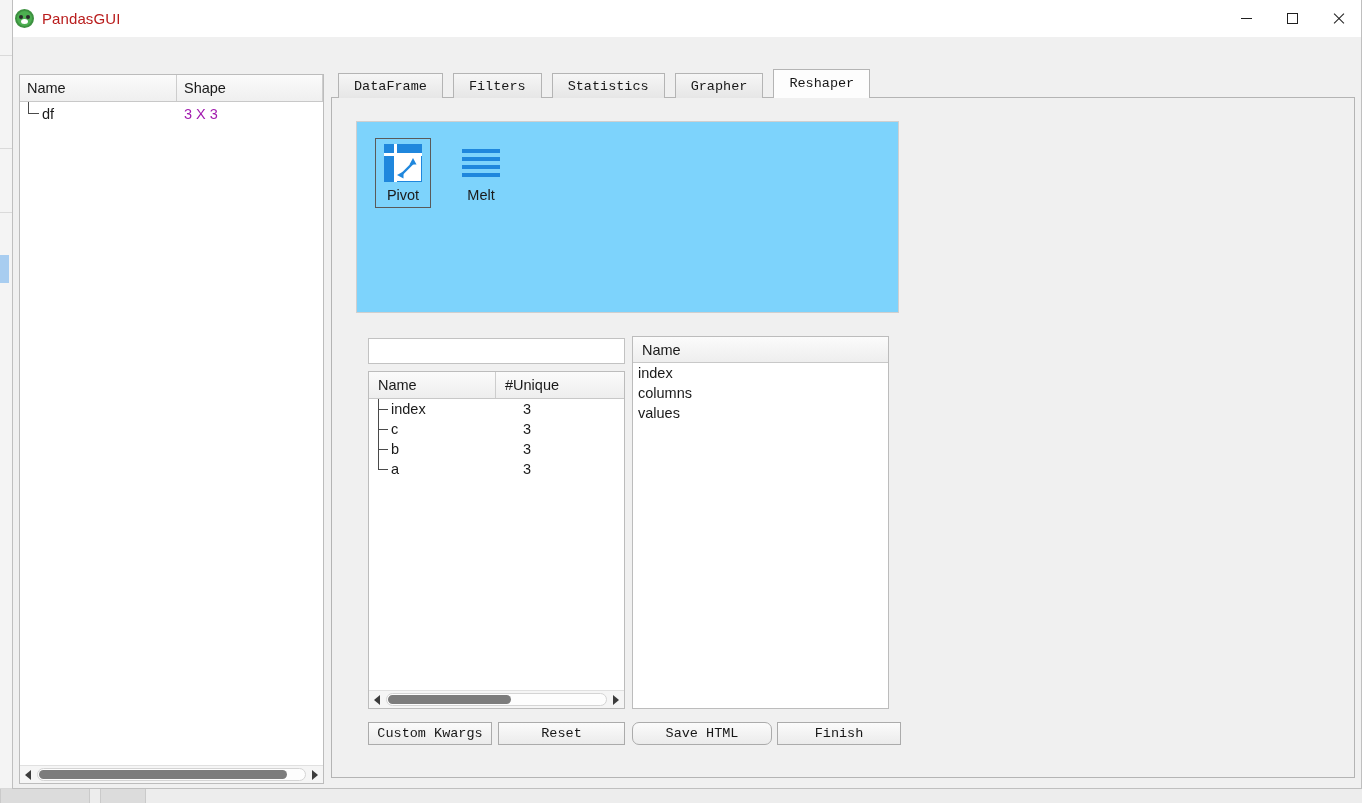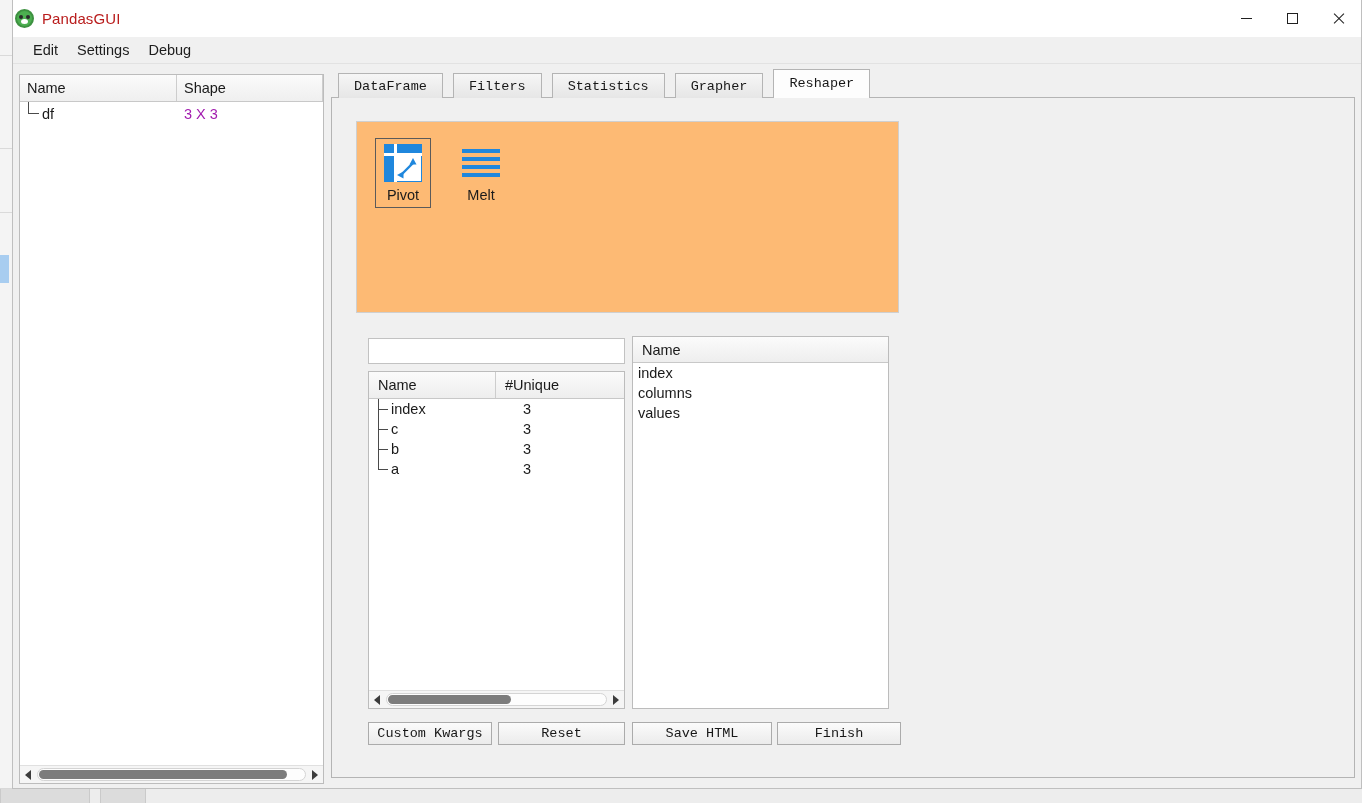--- a/index.html
+++ b/index.html
@@ -210,21 +210,21 @@
     border-color: #b4b4b4; position: relative; z-index: 3;
   }
   .tab-panel {
     position: absolute; left: 0; top: 29px; right: 0; bottom: 0;
     background: #f0f0f0; border: 1px solid #b4b4b4; box-sizing: border-box;
   }
 
   
   .chooser-box {
     position: absolute; left: 24px; top: 23px; width: 543px; height: 192px;
-    background: #fdba74; border: 1px solid #cfcfcf; box-sizing: border-box;
+    background: #7dd3fc; border: 1px solid #cfcfcf; box-sizing: border-box;
   }
   .chooser-items { display: flex; padding: 16px 0 0 18px; }
   .chooser-item {
     width: 56px; display: flex; flex-direction: column; align-items: center;
     padding: 5px 2px 4px 2px; margin-right: 22px; box-sizing: border-box;
     cursor: default;
   }
   .chooser-item.selected { border: 1px solid #5a5a5a; }
   .chooser-item.unselected { border: 1px solid transparent; }
   .ci-label { font-size: 14.5px; color: #1b1b1b; margin-top: 5px; }
@@ -311,21 +311,21 @@
   
   .btn {
     font-family: "Liberation Mono", monospace; font-size: 13.5px; color: #171717;
     background: linear-gradient(#fbfbfb, #ebebeb);
     border: 1px solid #ababab; box-sizing: border-box;
     height: 23px; display: flex; align-items: center; justify-content: center;
     cursor: default;
   }
   .btn-custom { position: absolute; left: 36px;  top: 624px; width: 124px; }
   .btn-reset  { position: absolute; left: 166px; top: 624px; width: 127px; }
-  .btn-save   { position: absolute; left: 300px; top: 624px; width: 140px; }
+  .btn-save   { position: absolute; left: 300px; top: 624px; width: 140px; border-radius: 7px; }
   .btn-finish { position: absolute; left: 433px; top: 624px; width: 124px; margin-left: 12px; }
 </style>
 </head>
 <body>
 
 <div id="desktop-backdrop">
   <div class="bg-left-strip">
     <div class="bg-left-line" style="top:55px;"></div>
     <div class="bg-left-line" style="top:148px;"></div>
     <div class="bg-left-line" style="top:212px;"></div>
@@ -357,25 +357,20 @@
       </div>
       <div class="win-btn">
         <span class="glyph-max"></span>
       </div>
       <div class="win-btn close">
         <span class="glyph-close"></span>
       </div>
     </div>
   </div>
 
-  <div class="menubar">
-    <div class="menu-item">Edit</div>
-    <div class="menu-item">Settings</div>
-    <div class="menu-item">Debug</div>
-  </div>
 
   <div class="app-body">
 
     <div class="left-dock">
       <div class="lt-header">
         <div class="lt-h-cell lt-h-name">Name</div>
         <div class="lt-h-cell lt-h-shape">Shape</div>
       </div>
       <div class="lt-row">
         <div class="lt-c-name">

